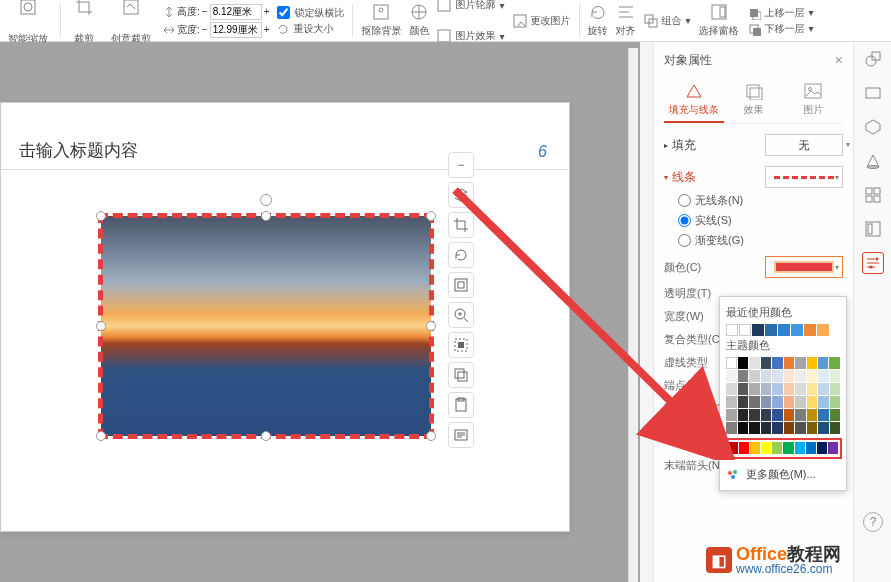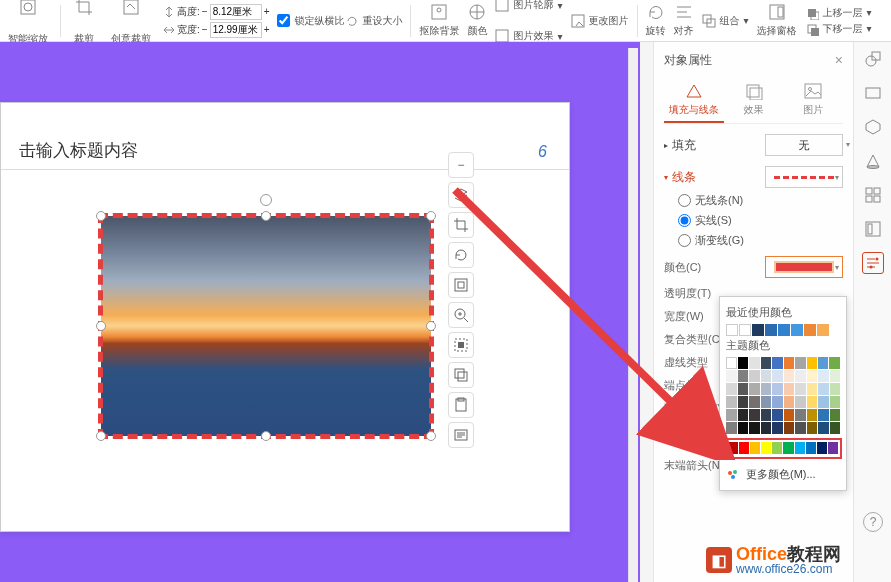--- a/index.html
+++ b/index.html
@@ -10,21 +10,21 @@
     .rgroup { display:flex; flex-direction:column; align-items:center; gap:14px; font-size:10px; color:#555; padding:0 4px; }
     .ricon { width:22px; height:22px; display:flex; align-items:center; justify-content:center; }
     .rrow { display:flex; align-items:center; gap:2px; font-size:10px; }
     .dim-inp { width:52px; height:16px; border:1px solid #ccc; font-size:10px; padding:0 2px; }
     .vdiv { width:1px; height:32px; background:#e0e0e0; }
     .rbtn { display:flex; flex-direction:column; align-items:center; gap:3px; font-size:10px; cursor:pointer; color:#555; }
     .rbtn .ricon { width:20px; height:18px; }
     .small-row { display:flex; align-items:center; gap:4px; font-size:10px; color:#555; }
     
     
-    .canvas { position:absolute; top:42px; left:0; width:640px; height:540px; background:#8b5cf6; }
+    .canvas { position:absolute; top:42px; left:0; width:640px; height:540px; background:#a3a3a3; }
     .slide { position:absolute; top:60px; left:0px; width:570px; height:430px; background:#fff; border:1px solid #ccc; box-shadow:0 2px 6px rgba(0,0,0,0.1); }
     .slide-title { position:absolute; top:36px; left:18px; font-size:17px; color:#333; }
     .slide-num { position:absolute; top:40px; right:22px; font-size:16px; color:#3b7ac4; font-style:italic; }
     .hr-line { position:absolute; top:66px; left:0; right:0; height:1px; background:#ddd; }
     
     
     .sel-img { position:absolute; top:113px; left:100px; width:330px; height:220px; }
     .dash-border { position:absolute; inset:-3px; border:5px dashed #E53E3E; }
     .img-rect { position:absolute; inset:0; background:linear-gradient(to bottom,#4a5568 0%,#718096 15%,#a0aec0 30%,#f6ad55 45%,#fbd38d 50%,#ed8936 55%,#9c4221 58%,#2c5282 70%,#2b4c7e 100%); }
     .handle { position:absolute; width:10px; height:10px; background:#fff; border:1px solid #999; border-radius:50%; }
@@ -133,21 +133,21 @@
     <div class="rrow">
       <svg width="12" height="12">
           <path d="M1 6h10M4 3l-3 3 3 3M8 3l3 3-3 3" fill="none" stroke="#888"></path>
         </svg>
       <span>宽度:</span>
       <span>−</span>
       <input class="dim-inp" value="12.99厘米" style="">
       <span>+</span>
     </div>
   </div>
-  <div style="display:flex;flex-direction:row;gap:2px">
+  <div style="display:flex;flex-direction:column;gap:2px">
     <label class="small-row">
         <input type="checkbox" checked="" style=""> 
         <span>锁定纵横比</span>
       </label>
     <div class="small-row">
         <svg width="12" height="12">
           <path d="M2 6a4 4 0 1 1 1 3" fill="none" stroke="#888"></path>
         </svg>
         <span>重设大小</span>
       </div>

